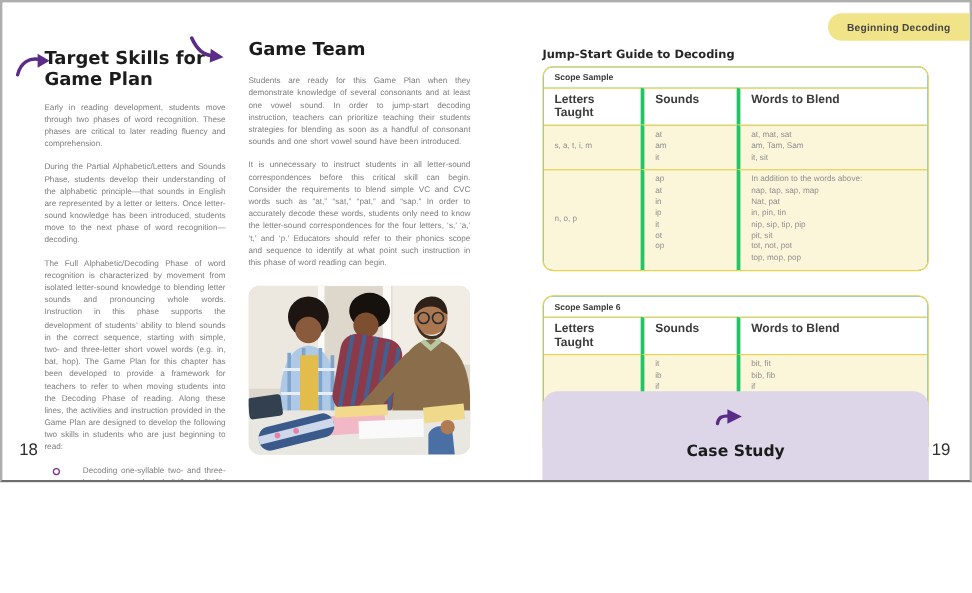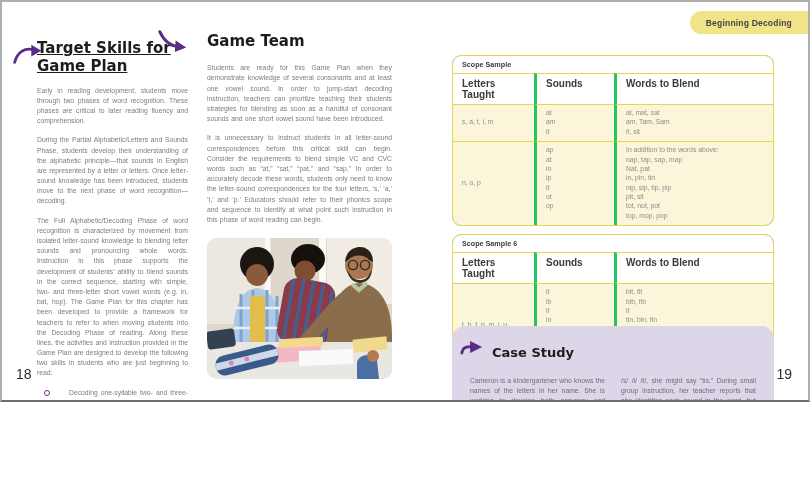--- a/index.html
+++ b/index.html
@@ -20,21 +20,21 @@
   .h-mid{font-family:"DejaVu Sans","Liberation Sans",sans-serif;font-weight:bold;
     font-size:9.5px;color:#262626;margin:0;}
   .h-case{font-family:"DejaVu Sans","Liberation Sans",sans-serif;font-weight:bold;
     font-size:13px;color:#1c1c1c;margin:0;}
   
   .col{position:absolute;}
   .col1{left:35px;top:37px;width:151px;}
   .col2{left:205px;top:30px;width:185px;}
   .para{font-size:6.8px;line-height:1.5;color:#7d7d7d;text-align:justify;
     margin:0 0 9px 0;word-spacing:.4px;}
-  .col1 .h-big{margin-bottom:10px;text-decoration:underline;}
+  .col1 .h-big{margin-bottom:10px;}
   .col2 .h-big{margin-bottom:13px;}
   
   .arrow{position:absolute;}
   .arrow-ts{left:11px;top:40px;}
   .arrow-yt{left:156px;top:27px;}
   
   .bullet-row{display:flex;gap:19px;padding-left:7px;margin:0 0 3px 0;}
   .bullet{width:4px;height:4px;border:1.7px solid #7b2b8a;border-radius:50%;
     flex:none;margin-top:2px;background:#fff;}
   .bullet-text{flex:1;font-size:6.8px;line-height:1.5;color:#7d7d7d;text-align:justify;}
@@ -43,37 +43,37 @@
   
   .pagenum{position:absolute;bottom:18px;font-size:14px;color:#2e2e2e;}
   .pagenum.pn-left{left:14px;}
   .pagenum.pn-right{right:16px;}
   
   .guide-title{position:absolute;left:450px;top:38px;}
   .tables{position:absolute;left:450px;top:53px;width:322px;}
   .scope-table{
     display:grid;grid-template-columns:81px 80px 1fr;
     border:1.5px solid #e9d44f;border-radius:9px;overflow:hidden;
-    background:#0ea5e9;margin-bottom:8px;
+    background:#0ea5e9;margin-bottom:20px;
   }
   .t-section{grid-column:1/4;padding:4px 9px 4px 9px;font-weight:bold;
     font-size:7.2px;color:#3b3b3b;background:#fff;}
   .t-h{padding:4px 9px 4px 9px;font-weight:bold;font-size:10px;color:#3b3b3b;
     background:#fff;border-top:1px solid #e9d44f;}
   .t-c{padding:3px 9px 5px 9px;font-size:6.8px;line-height:1.38;color:#8e8e8e;
     background:#fbf5da;border-top:1px solid #e9d44f;white-space:pre-line;}
   .t-c.v-center{display:flex;align-items:center;}
   .b-l{border-left:3px solid #22c55e;}
   
   .case-box{
     position:absolute;left:450px;top:324px;width:322px;height:154px;
     background:#dcd6e8;border-radius:13px;box-sizing:border-box;
     padding:13px 18px 12px 18px;
   }
-  .case-head{position:relative;display:flex;align-items:flex-end;gap:8px;margin-bottom:9px;}
+  .case-head{position:relative;display:flex;align-items:center;gap:8px;margin-bottom:9px;flex-direction:column;}
   .case-head .arrow{position:static;margin-left:-10px;}
   .case-cols{display:flex;gap:16px;}
   .case-col{flex:1;font-size:6.8px;line-height:1.52;color:#716d7a;text-align:justify;}
 </style>
 </head>
 <body>
 
 <div class="spread">
 
   <div class="tab">Beginning Decoding</div>
@@ -160,20 +160,21 @@
         <rect x="0" y="92" width="28" height="18" rx="3" fill="#32404f" transform="rotate(-8 14 101)"></rect>
         <rect x="146" y="100" width="34" height="13" fill="#f0d98a" transform="rotate(-6 163 106)"></rect>
         <path d="M150 141 L150 124 C152 116 166 114 170 122 L172 141 Z" fill="#4a6fa5"></path>
         <circle cx="166" cy="118" r="6" fill="#b07a52"></circle>
       </svg>
     </span>
   </section>
 
   <div class="pagenum pn-left">18</div>
 
+  <h3 class="h-mid guide-title">Jump-Start Guide to Decoding</h3>
 
   <div class="tables">
 
     <div class="scope-table">
       <div class="t-section">Scope Sample</div>
       <div class="t-h">Letters Taught</div>
       <div class="t-h b-l">Sounds</div>
       <div class="t-h b-l">Words to Blend</div>
 
       <div class="t-c v-center">s, a, t, i, m</div>

